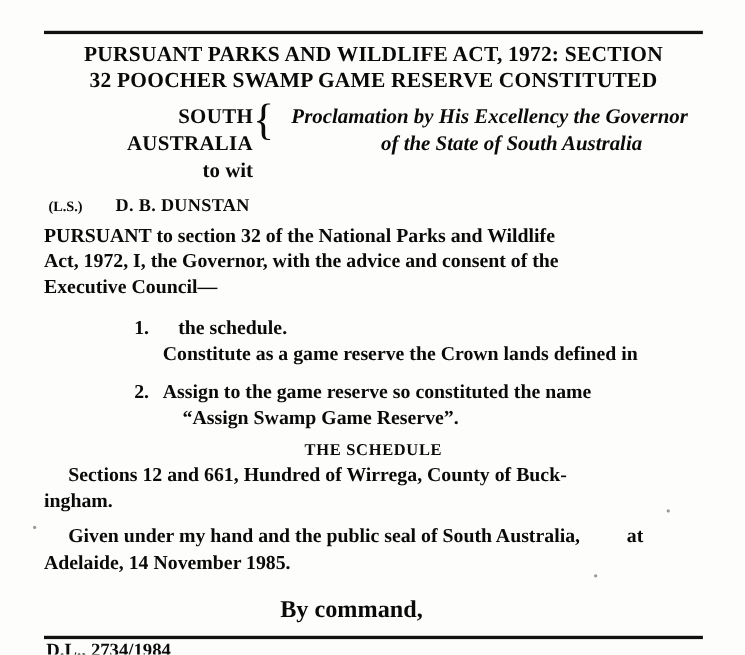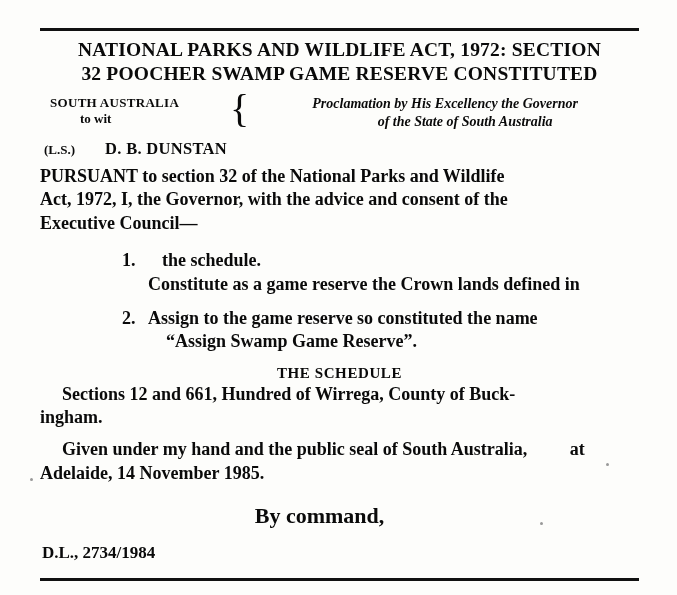--- a/index.html
+++ b/index.html
@@ -50,23 +50,23 @@
   }
   .title div { white-space: nowrap; }
 
   .procl-block {
     display: flex;
     align-items: flex-start;
     margin-top: 9px;
   }
   .sa-col {
     width: 180px;
-    text-align: left;
-    font-weight: bold;
-    font-size: 13px;
+    text-align: right;
+    font-weight: bold;
+    font-size: 19px;
     line-height: 1.3;
     padding-left: 10px;
   }
   .sa-col .sa-line1 {
     letter-spacing: 0.3px;
   }
   .sa-col .sa-line2 {
     font-weight: bold;
     padding-left: 30px;
   }
@@ -75,21 +75,21 @@
     line-height: 0.92;
     font-weight: 300;
     margin: -4px 8px 0 0;
     font-family: "Liberation Serif", serif;
   }
   .procl-text {
     flex: 1;
     text-align: center;
     font-style: italic;
     font-weight: bold;
-    font-size: 14px;
+    font-size: 19px;
     line-height: 1.3;
     padding-right: 6px;
   }
   .procl-text .l2 { padding-left: 40px; }
 
   .signature-row {
     margin-top: 8px;
     font-weight: bold;
     font-size: 16px;
     padding-left: 4px;
@@ -184,21 +184,21 @@
 </head>
 <body>
 
 <div class="page">
 
   <div class="rule-top"></div>
 
   <div class="content">
 
     <div class="title">
-      <div>NATIONAL PARKS AND WILDLIFE ACT, 1972: SECTION</div>
+      <div>PURSUANT PARKS AND WILDLIFE ACT, 1972: SECTION</div>
       <div>32 POOCHER SWAMP GAME RESERVE CONSTITUTED</div>
     </div>
 
     <div class="procl-block">
       <div class="sa-col">
         <div class="sa-line1">SOUTH AUSTRALIA</div>
         <div class="sa-line2">to wit</div>
       </div>
       <div class="brace">{</div>
       <div class="procl-text">

